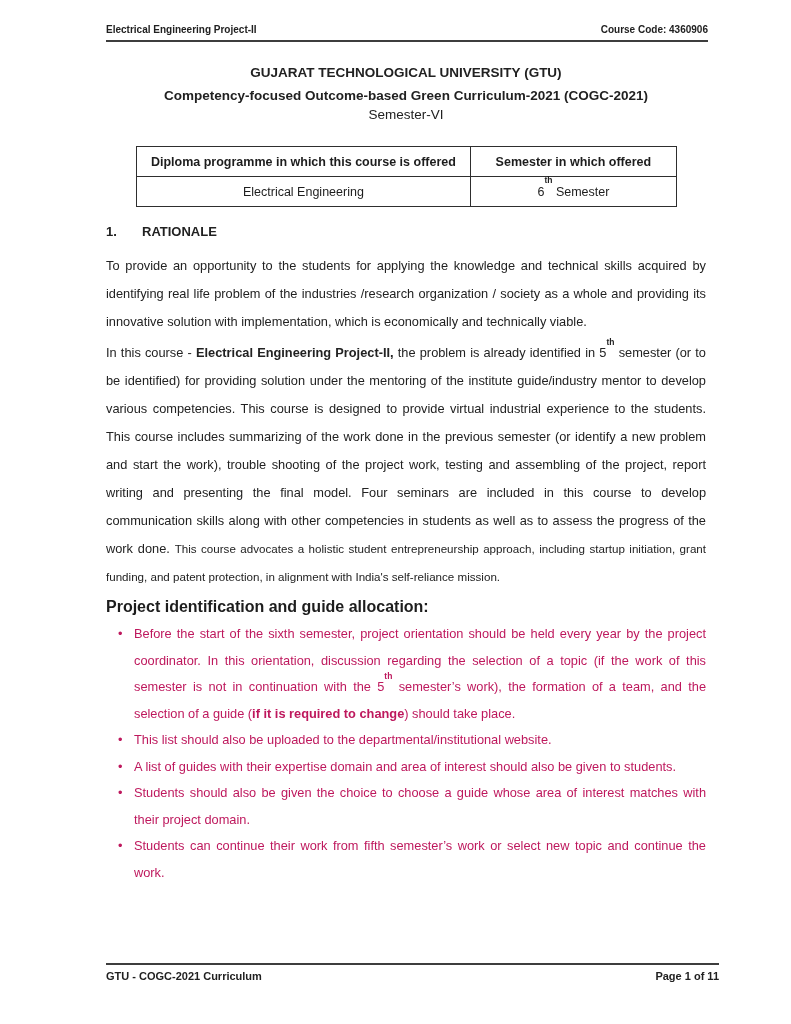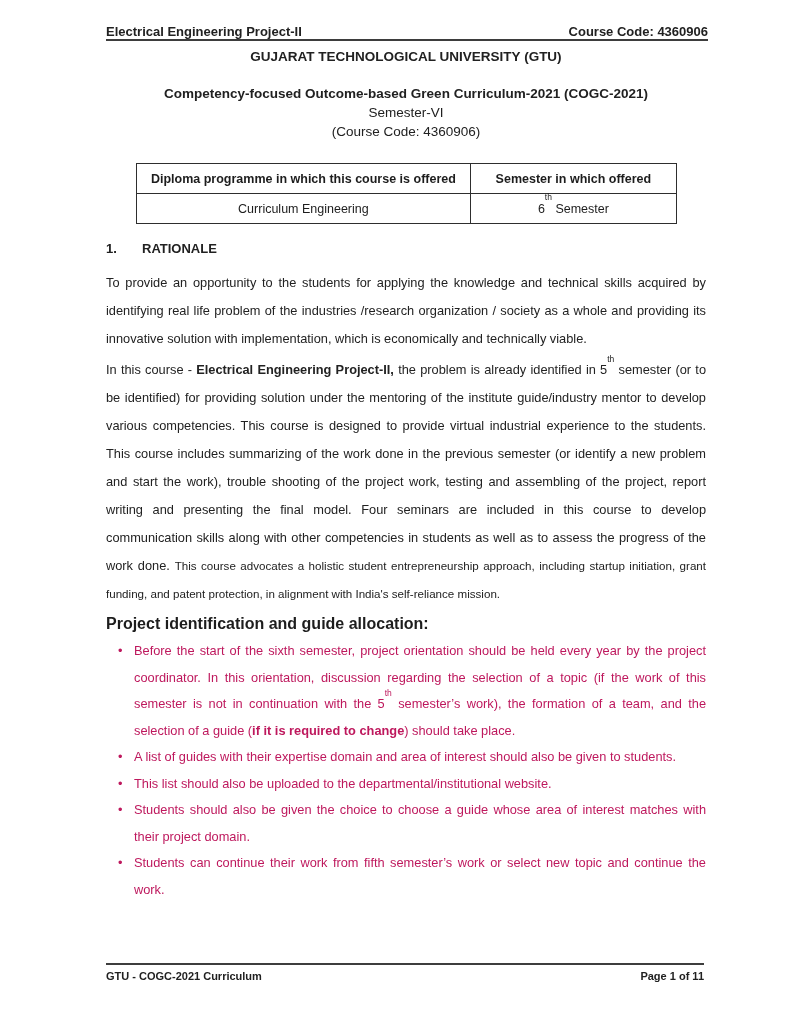--- a/index.html
+++ b/index.html
@@ -14,42 +14,43 @@
     background: #ffffff;
     color: #212121;
     overflow: hidden;
   }
 
   
   .running-header {
     position: absolute;
     left: 106px; right: 83px; top: 24px;
     display: flex; justify-content: space-between; align-items: flex-end;
-    font-size: 13px; font-weight: bold;
+    font-size: 10px; font-weight: bold;
+    padding-bottom: 5px;
     border-bottom: 2px solid #3d3d3d;
   }
   .running-footer {
     position: absolute;
-    left: 106px; right: 87px; top: 963px;
+    left: 106px; right: 72px; top: 963px;
     display: flex; justify-content: space-between;
     font-size: 11px; font-weight: bold;
     padding-top: 5px;
     border-top: 2px solid #3d3d3d;
   }
 
   
   .content {
     position: absolute;
-    left: 106px; top: 48px;
+    left: 106px; top: 64px;
     width: 600px;
   }
 
   .title-block { text-align: center; font-size: 13.5px; line-height: 17px; }
   .tb-bold { font-weight: bold; }
-  .mt20 { margin-top: 20px; }
+  .mt20 { margin-top: 6px; }
   .mt2  { margin-top: 2px; }
   .mt14 { margin-top: 14px; }
 
   table.offer {
     margin: 23px auto 0;
     width: 541px;
     border-collapse: collapse;
     font-size: 12.5px;
     color: #1d1d1d;
   }
@@ -79,20 +80,21 @@
   }
   p.para1 { margin-top: 12px; }
   p.para2 { margin-top: 3px; }
   .small-run { font-size: 11.6px; }
 
   sup.hi {
     font-size: 8.5px;
     position: relative;
     top: -7px;
     line-height: 0;
+    font-weight: bold;
   }
 
   .guide-heading {
     font-size: 16px;
     font-weight: bold;
     line-height: 26px;
     margin-top: 3px;
     color: #1d1d1d;
   }
 
@@ -121,51 +123,50 @@
     <span>Electrical Engineering Project-II</span>
     <span>Course Code: 4360906</span>
   </div>
 
   <div class="content">
 
     <div class="title-block">
       <div class="tb-bold">GUJARAT TECHNOLOGICAL UNIVERSITY (GTU)</div>
       <div class="tb-bold mt20">Competency-focused Outcome-based Green Curriculum-2021 (COGC-2021)</div>
       <div class="mt2">Semester-VI</div>
-      <div class="mt2">(Course Code: 4360906)</div>
     </div>
 
     <table class="offer">
       <tbody>
         <tr>
           <th class="col1">Diploma programme in which this course is offered</th>
           <th class="col2">Semester in which offered</th>
         </tr>
         <tr>
-          <td>Curriculum Engineering</td>
+          <td>Electrical Engineering</td>
           <td><span>6</span><sup class="hi">th</sup><span> Semester</span></td>
         </tr>
       </tbody>
     </table>
 
     <div class="sec-heading">
       <span class="sec-num">1.</span>
       <span>RATIONALE</span>
     </div>
 
     <p class="body para1">To provide an opportunity to the students for applying the knowledge and technical skills acquired by identifying real life problem of the industries /research organization / society as a whole and providing its innovative solution with implementation, which is economically and technically viable.</p>
 
     <p class="body para2"><span>In this course - </span><b>Electrical Engineering Project-II,</b><span> the problem is already identified in 5</span><sup class="hi">th</sup><span> semester (or to be identified) for providing solution under the mentoring of the institute guide/industry mentor to develop various competencies. This course is designed to provide virtual industrial experience to the students. This course includes summarizing of the work done in the previous semester (or identify a new problem and start the work), trouble shooting of the project work, testing and assembling of the project, report writing and presenting the final model. Four seminars are included in this course to develop communication skills along with other competencies in students as well as to assess the progress of the work done. </span><span class="small-run">This course advocates a holistic student entrepreneurship approach, including startup initiation, grant funding, and patent protection, in alignment with India's self-reliance mission.</span></p>
 
     <div class="guide-heading">Project identification and guide allocation:</div>
 
     <ul class="guide-list">
       <li><span>Before the start of the sixth semester, project orientation should be held every year by the project coordinator. In this orientation, discussion regarding the selection of a topic (if the work of this semester is not in continuation with the 5</span><sup class="hi">th</sup><span> semester’s work), the formation of a team, and the selection of a guide (</span><b>if it is required to change</b><span>) should take place.</span></li>
+      <li>This list should also be uploaded to the departmental/institutional website.</li>
       <li>A list of guides with their expertise domain and area of interest should also be given to students.</li>
-      <li>This list should also be uploaded to the departmental/institutional website.</li>
       <li>Students should also be given the choice to choose a guide whose area of interest matches with their project domain.</li>
       <li>Students can continue their work from fifth semester’s work or select new topic and continue the work.</li>
     </ul>
 
   </div>
 
   <div class="running-footer">
     <span>GTU - COGC-2021 Curriculum</span>
     <span>Page 1 of 11</span>
   </div>

